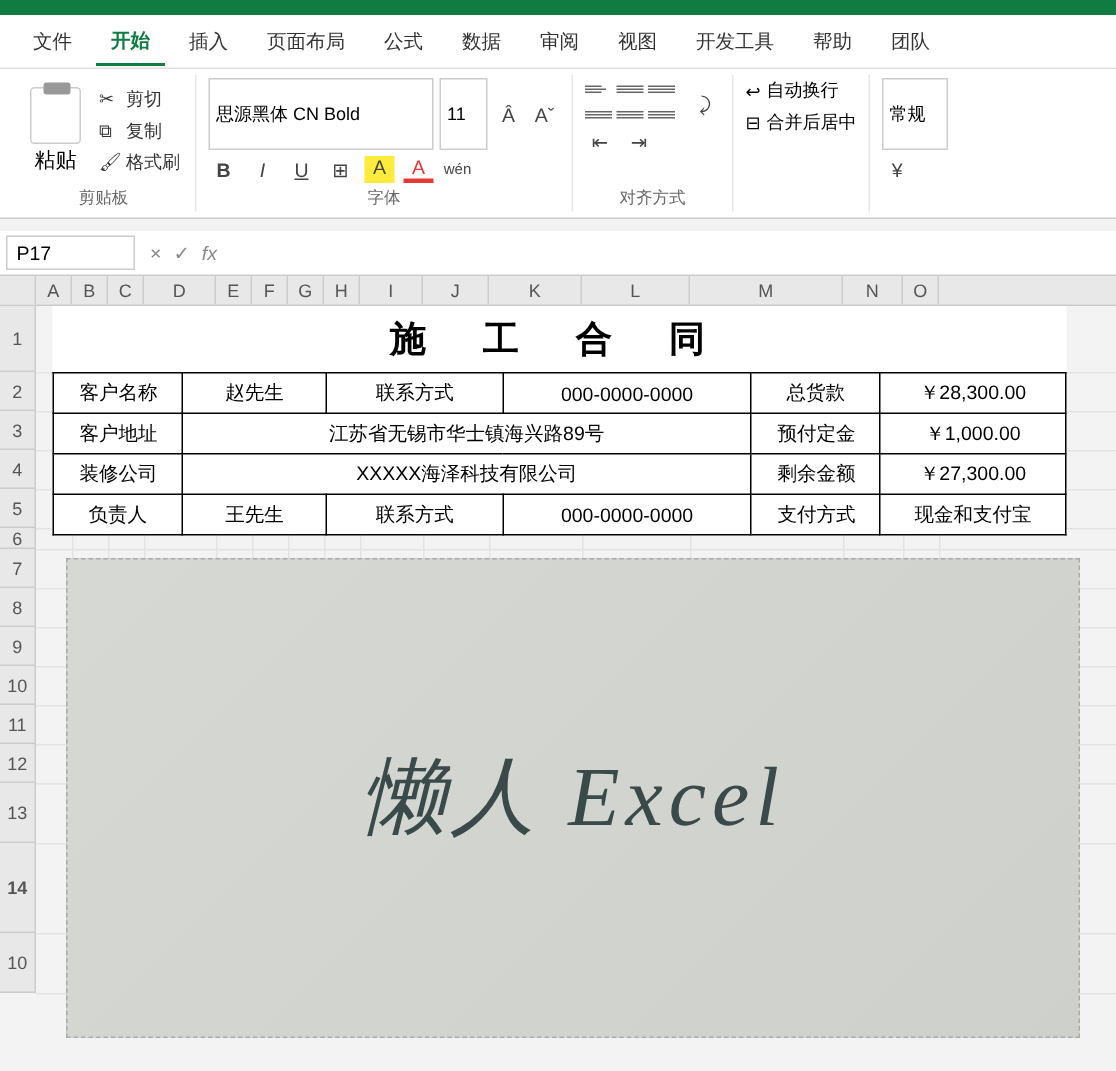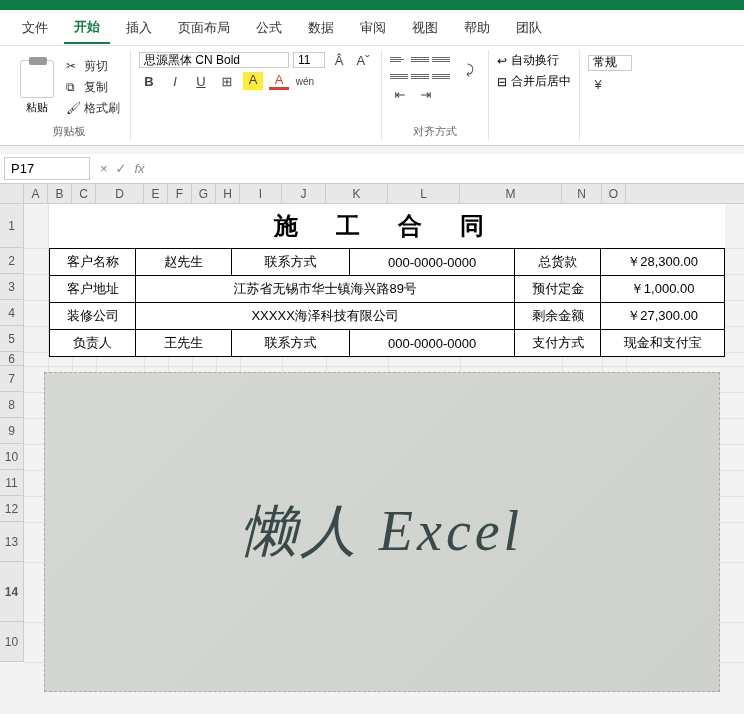--- a/index.html
+++ b/index.html
@@ -9,26 +9,26 @@
 .menubar span { font-size: 13px; padding: 6px 10px; color: #333; cursor: pointer; }
 .menubar span.active { color: #107c41; font-weight: 600; border-bottom: 2px solid #107c41; }
 .ribbon { height: 100px; background: #fff; display: flex; border-bottom: 1px solid #ccc; padding: 4px 8px; }
 .ribbon-group { display: flex; flex-direction: column; justify-content: space-between; padding: 2px 8px; border-right: 1px solid #e5e5e5; }
 .ribbon-group:last-child { border-right: none; }
 .ribbon-label { font-size: 11px; color: #666; text-align: center; padding-top: 2px; }
 .ribbon-content { display: flex; gap: 6px; flex: 1; }
 .paste-block { display: flex; flex-direction: column; align-items: center; justify-content: center; padding: 0 4px; }
 .paste-icon { width: 34px; height: 38px; background: #fff; border: 1px solid #ccc; border-radius: 3px; position: relative; }
 .paste-icon::before { content: ""; position: absolute; top: -4px; left: 8px; width: 18px; height: 8px; background: #999; border-radius: 2px; }
-.paste-text { font-size: 11px; margin-top: 2px; }
+.paste-text { font-size: 14px; margin-top: 2px; }
 .small-btns { display: flex; flex-direction: column; gap: 2px; justify-content: center; }
 .small-btn { display: flex; align-items: center; gap: 4px; font-size: 12px; color: #333; padding: 1px 2px; }
 .icon-sq { width: 14px; height: 14px; display: inline-block; }
 .font-row { display: flex; gap: 4px; align-items: center; margin-bottom: 4px; }
-.font-select { border: 1px solid #ccc; font-size: 12px; padding: 0 4px; background: #fff; }
+.font-select { border: 1px solid #ccc; font-size: 12px; padding: 16px 4px; background: #fff; }
 .font-name { width: 150px; }
 .font-size { width: 32px; }
 .fmt-btns { display: flex; gap: 6px; align-items: center; }
 .fmt-btn { font-size: 13px; width: 20px; text-align: center; color: #444; }
 .bold { font-weight: bold; }
 .italic { font-style: italic; }
 .underline { text-decoration: underline; }
 .align-grid { display: grid; grid-template-columns: repeat(3, 18px); gap: 3px; margin-bottom: 4px; }
 .align-cell { width: 18px; height: 14px; display: flex; flex-direction: column; justify-content: center; gap: 1px; }
 .align-cell span { height: 1px; background: #666; }
@@ -42,40 +42,41 @@
 .col-headers { display: flex; background: #e8e8e8; border-bottom: 1px solid #ccc; height: 20px; }
 .corner { width: 24px; border-right: 1px solid #ccc; background: #e8e8e8; }
 .col-h { border-right: 1px solid #ccc; text-align: center; font-size: 12px; color: #555; line-height: 20px; }
 .sheet-body { display: flex; }
 .row-headers { display: flex; flex-direction: column; background: #e8e8e8; }
 .row-h { width: 24px; border-right: 1px solid #ccc; border-bottom: 1px solid #ccc; text-align: center; font-size: 12px; color: #555; display: flex; align-items: center; justify-content: center; }
 .cells { position: relative; flex: 1; }
 .grid-bg { position: absolute; inset: 0; }
 .gcol { position: absolute; top: 0; bottom: 0; border-right: 1px solid #e3e3e3; }
 .grow { position: absolute; left: 0; right: 0; border-bottom: 1px solid #e3e3e3; }
-.contract { position: absolute; left: 25px; top: 0; width: 676px; background: #fff; }
+.contract { position: absolute; left: 11px; top: 0; width: 676px; background: #fff; }
 .title-row { height: 44px; display: flex; align-items: center; justify-content: center; font-size: 24px; font-family: "SimSun", serif; letter-spacing: 16px; font-weight: 600; }
 .tbl { border-collapse: collapse; width: 100%; table-layout: fixed; }
 .tbl td { border: 1px solid #000; padding: 4px 17px; font-size: 13px; text-align: center; height: 24px; white-space: nowrap; }
 .overlay { position: absolute; left: 20px; top: 168px; width: 676px; height: 320px; background: linear-gradient(135deg, #d5d8d3, #cdd0cb); display: flex; align-items: center; justify-content: center; font-family: cursive; font-size: 56px; color: #3a4a4a; font-style: italic; letter-spacing: 4px; border: 1px dashed #aaa; }
 </style>
 </head>
 <body>
 
 <div class="titlebar"></div>
 
 <div class="menubar">
   <span>文件</span>
   <span class="active">开始</span>
   <span>插入</span>
   <span>页面布局</span>
   <span>公式</span>
   <span>数据</span>
   <span>审阅</span>
   <span>视图</span>
+  <span>开发工具</span>
   <span>帮助</span>
   <span>团队</span>
 </div>
 
 <div class="ribbon">
   <div class="ribbon-group">
     <div class="ribbon-content">
       <div class="paste-block">
         <div class="paste-icon"></div>
         <div class="paste-text">粘贴</div>
@@ -109,20 +110,21 @@
       <div class="fmt-btns">
         <span class="fmt-btn bold">B</span>
         <span class="fmt-btn italic">I</span>
         <span class="fmt-btn underline">U</span>
         <span class="fmt-btn">⊞</span>
         <span class="fmt-btn" style="background:#ffeb3b;border-bottom:3px solid #ffeb3b">A</span>
         <span class="fmt-btn" style="border-bottom:3px solid #e53935;color:#e53935">A</span>
         <span class="fmt-btn" style="font-size:10px">wén</span>
       </div>
     </div>
+    <div class="ribbon-label">字体</div>
   </div>
 
   <div class="ribbon-group">
     <div>
       <div style="display:flex;gap:10px;align-items:center">
         <div class="align-grid">
           <div class="align-cell">
               <span style="width:60%"></span>
               <span style="width:80%"></span>
               <span style="width:60%"></span>

